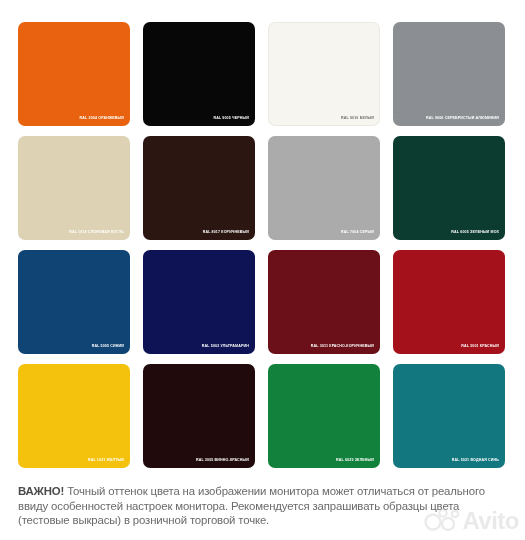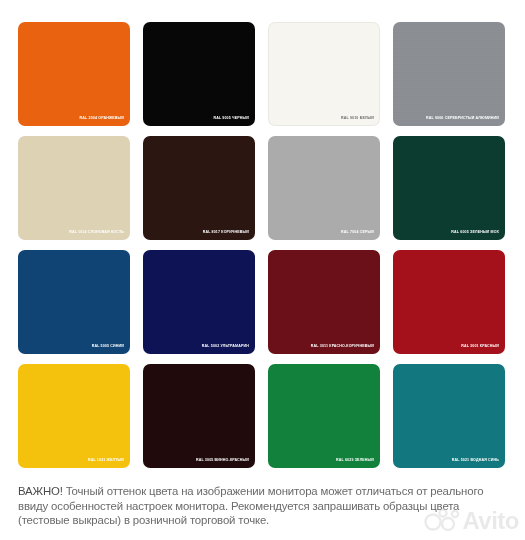--- a/index.html
+++ b/index.html
@@ -78,21 +78,21 @@
     top: 484px;
     width: 480px;
     font-size: 11.4px;
     line-height: 14.6px;
     color: #6a6a6a;
     font-family: "Liberation Sans", sans-serif;
     letter-spacing: -0.15px;
   }
   .notice b {
     color: #4a4a4a;
-    font-weight: normal;
+    font-weight: bold;
   }
 
   .watermark {
     position: absolute;
     right: 6px;
     bottom: 6px;
     display: flex;
     align-items: center;
     gap: 2px;
     opacity: 0.30;

